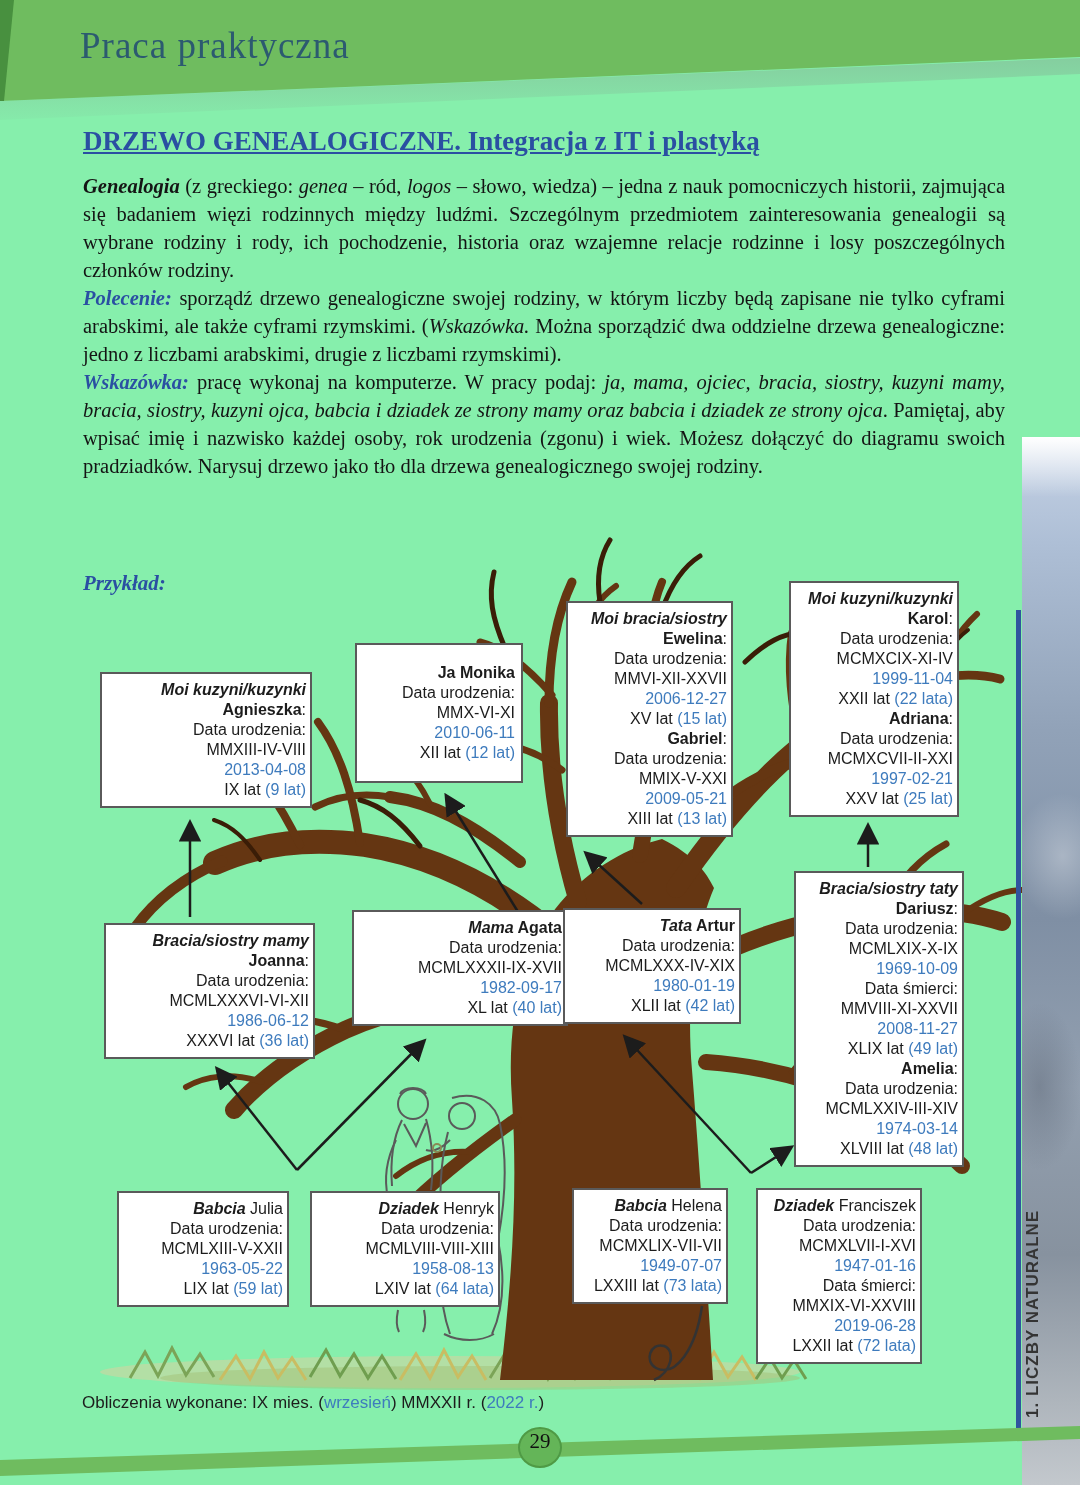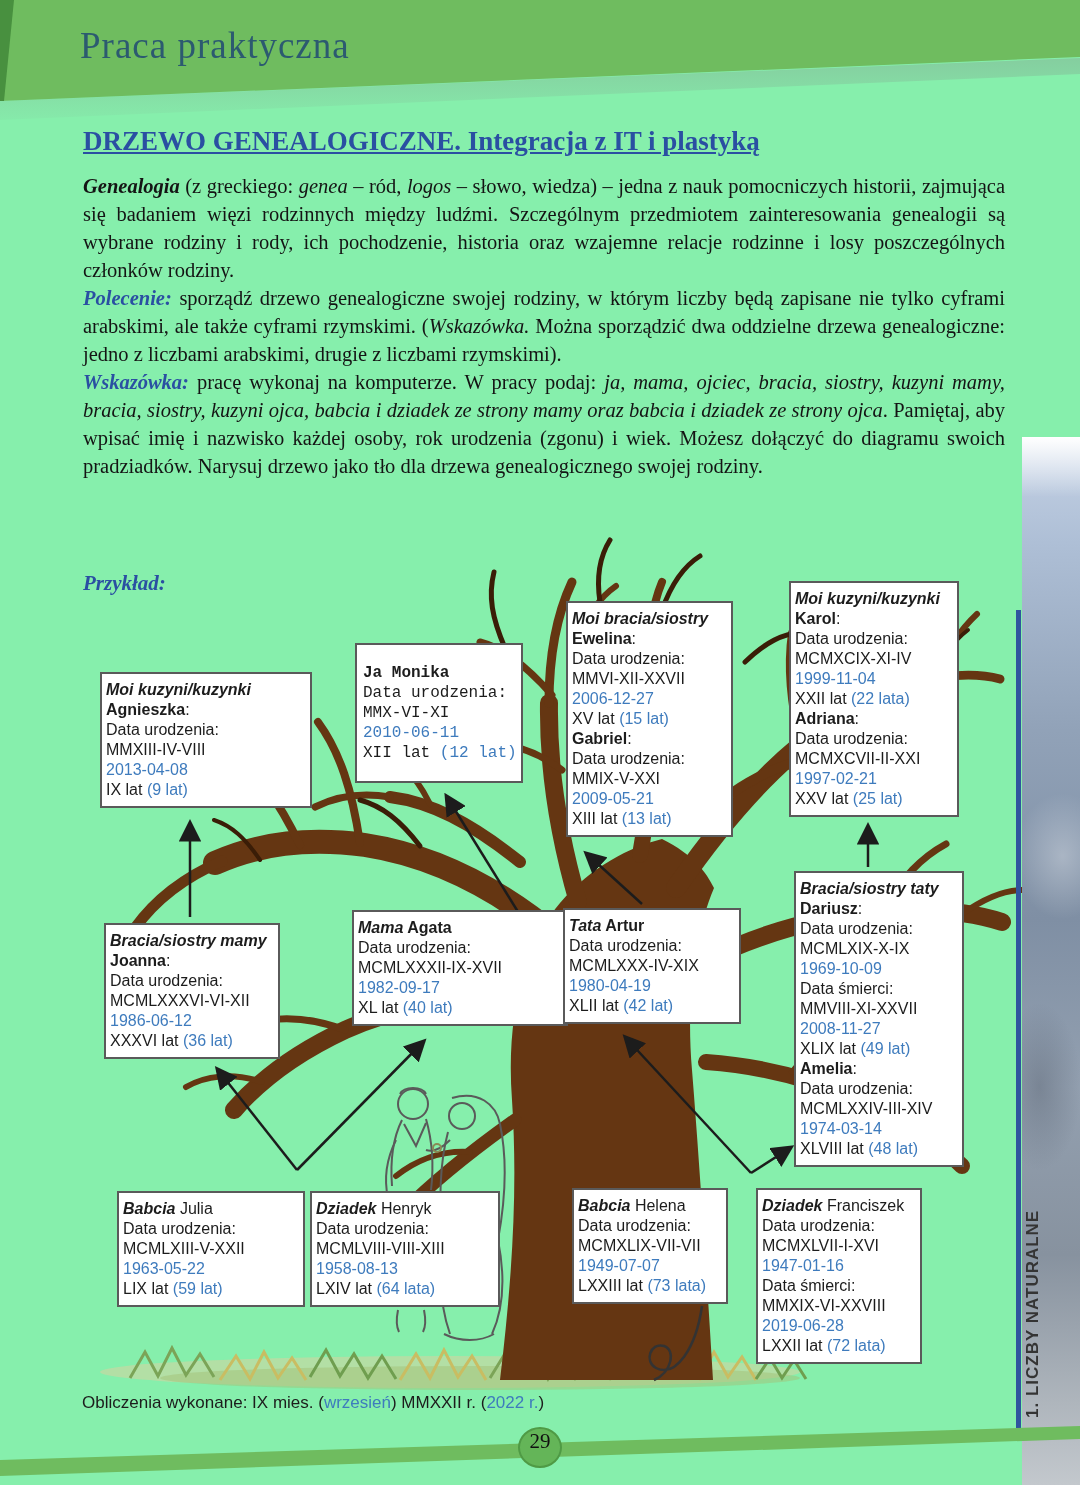--- a/index.html
+++ b/index.html
@@ -27,33 +27,33 @@
   .s-n{}
   .s-b{font-weight:bold;}
   .s-i{font-style:italic;}
   .s-bi{font-weight:bold;font-style:italic;}
   .s-blue{color:#3e7bbd;}
   .s-bluebi{color:#2a4fa2;font-weight:bold;font-style:italic;}
   
   .tree-svg{position:absolute;left:0;top:0;width:1080px;height:1485px;pointer-events:none;}
   .tbox{position:absolute;background:#ffffff;border:2px solid #5a5a5a;padding:6px 4px;
     font-family:"Liberation Sans",sans-serif;font-size:16px;line-height:20px;color:#1c1c1c;
-    text-align:left;box-sizing:border-box;}
+    text-align:right;box-sizing:border-box;}
   .tbox .box-line{white-space:nowrap;}
   .tbox.roomy{padding:18px 6px;}
   
   #b-agnieszka{left:100px;top:672px;width:212px;}
-  #b-jamonika{left:355px;top:643px;width:168px;font-family:Liberation Mono, monospace;}
+  #b-jamonika{left:355px;top:643px;width:168px;}
   #b-rodzenstwo{left:566px;top:601px;width:167px;}
   #b-kuzynitaty{left:789px;top:581px;width:170px;}
-  #b-braciamamy{left:104px;top:923px;width:176px;}
+  #b-braciamamy{left:104px;top:923px;width:211px;}
   #b-mama{left:352px;top:910px;width:216px;}
   #b-tata{left:563px;top:908px;width:178px;}
   #b-braciataty{left:794px;top:871px;width:170px;}
-  #b-babciajulia{left:117px;top:1191px;width:188px;}
+  #b-babciajulia{left:117px;top:1191px;width:172px;}
   #b-dziadekhenryk{left:310px;top:1191px;width:190px;}
   #b-babciahelena{left:572px;top:1188px;width:156px;}
   #b-dziadekfranciszek{left:756px;top:1188px;width:166px;}
   
   .caption{position:absolute;left:82px;top:1393px;
     font-family:"Liberation Sans",sans-serif;font-size:17px;color:#1c1c1c;}
   
   .sky{position:absolute;left:1022px;top:437px;width:58px;height:1048px;
     background:
       radial-gradient(ellipse 60px 120px at 30% 62%,rgba(90,100,115,.45),rgba(90,100,115,0) 70%),
@@ -244,21 +244,21 @@
       <div class="box-line"><span class="s-bi">Mama</span><span class="s-b"> Agata</span></div>
       <div class="box-line"><span class="s-n">Data urodzenia:</span></div>
       <div class="box-line"><span class="s-n">MCMLXXXII-IX-XVII</span></div>
       <div class="box-line"><span class="s-blue">1982-09-17</span></div>
       <div class="box-line"><span class="s-n">XL lat </span><span class="s-blue">(40 lat)</span></div>
     </div>
   <div class="tbox" id="b-tata">
       <div class="box-line"><span class="s-bi">Tata</span><span class="s-b"> Artur</span></div>
       <div class="box-line"><span class="s-n">Data urodzenia:</span></div>
       <div class="box-line"><span class="s-n">MCMLXXX-IV-XIX</span></div>
-      <div class="box-line"><span class="s-blue">1980-04-19</span></div>
+      <div class="box-line"><span class="s-blue">1980-01-19</span></div>
       <div class="box-line"><span class="s-n">XLII lat </span><span class="s-blue">(42 lat)</span></div>
     </div>
   <div class="tbox" id="b-braciataty">
       <div class="box-line"><span class="s-bi">Bracia/siostry taty</span></div>
       <div class="box-line"><span class="s-b">Dariusz</span><span class="s-n">:</span></div>
       <div class="box-line"><span class="s-n">Data urodzenia:</span></div>
       <div class="box-line"><span class="s-n">MCMLXIX-X-IX</span></div>
       <div class="box-line"><span class="s-blue">1969-10-09</span></div>
       <div class="box-line"><span class="s-n">Data śmierci:</span></div>
       <div class="box-line"><span class="s-n">MMVIII-XI-XXVII</span></div>

